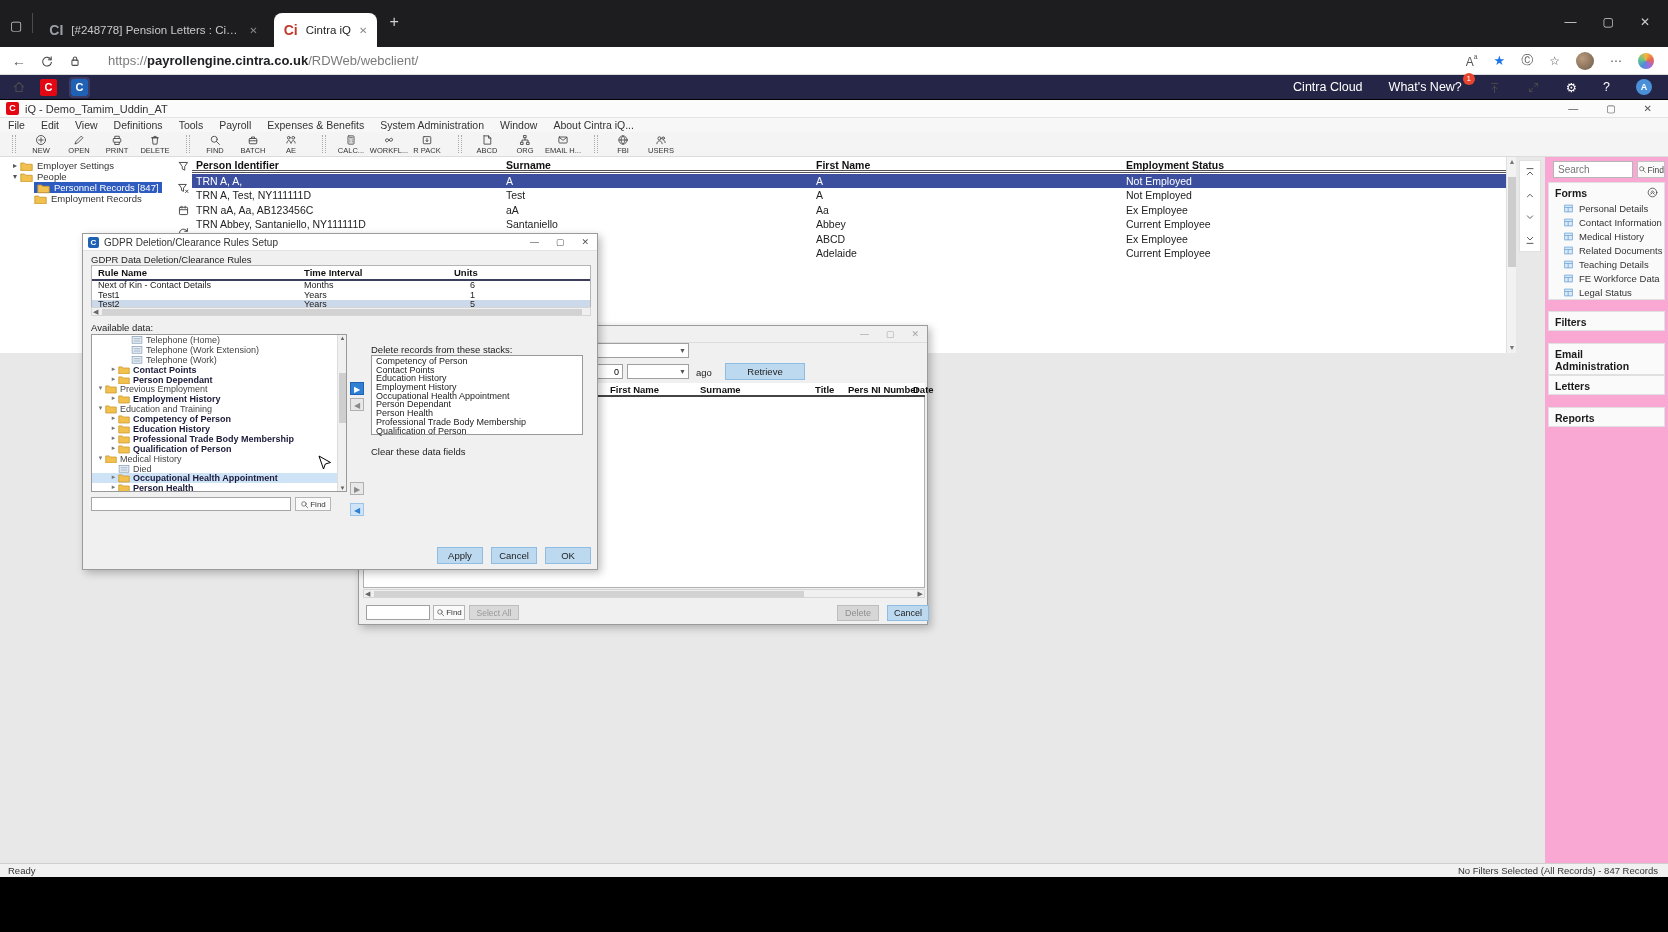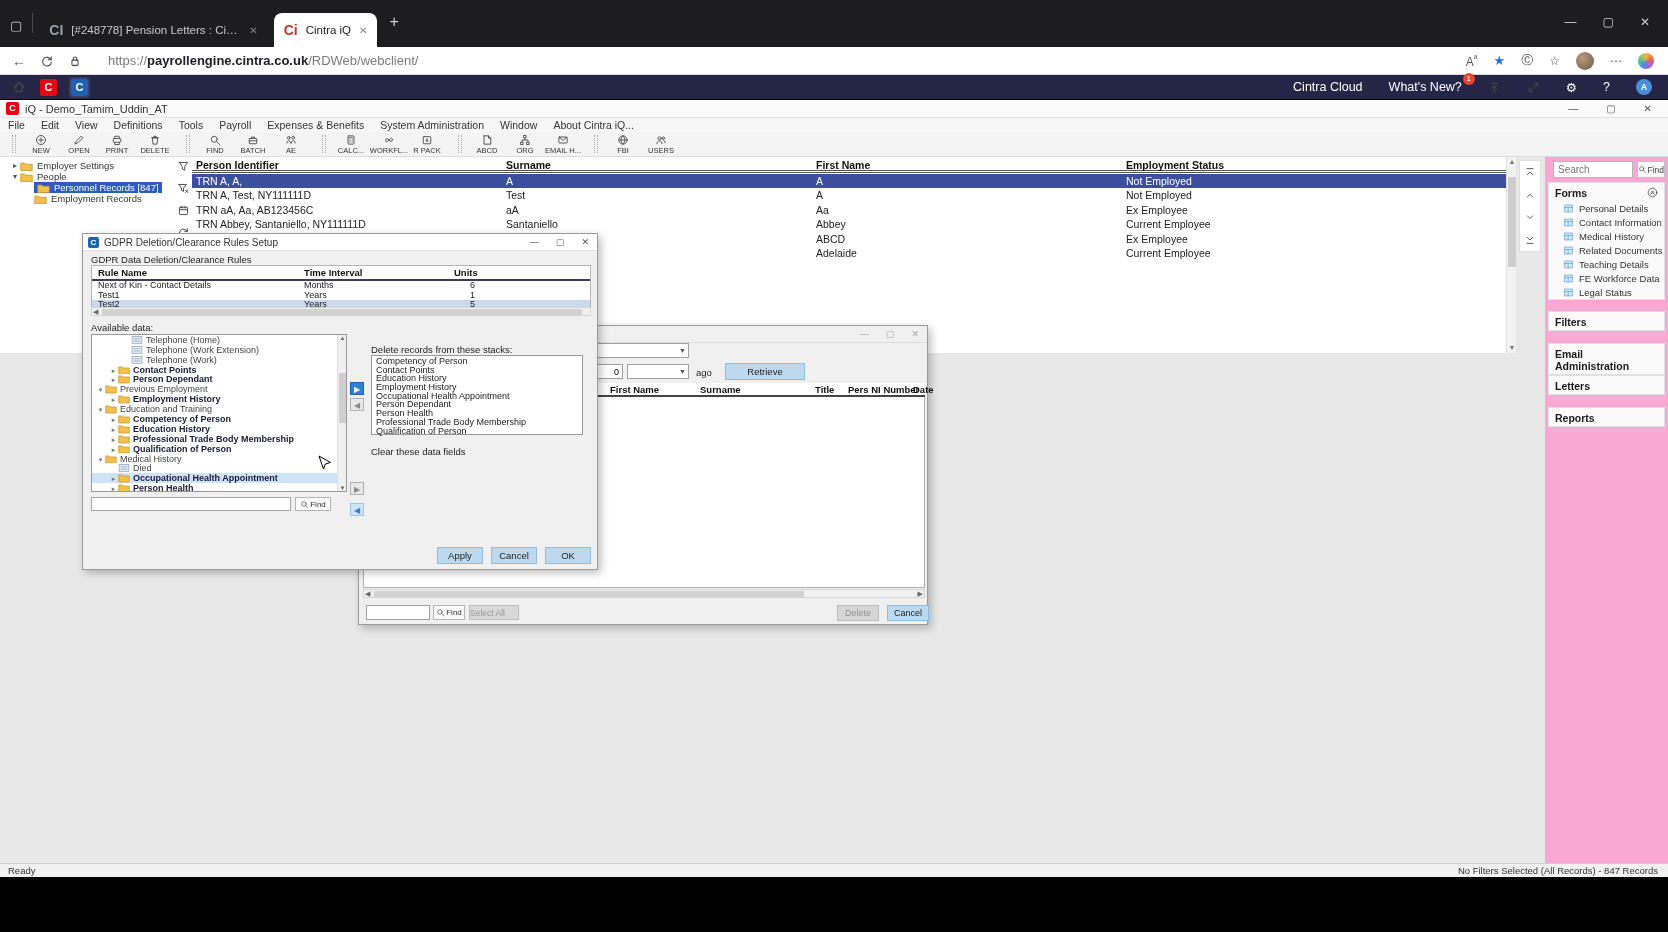--- a/index.html
+++ b/index.html
@@ -110,21 +110,21 @@
   .rg-row { display:grid; grid-template-columns:206px 150px 144px; font-size:9px; color:#222; height:9.5px; line-height:9.5px; }
   .rg-row div { padding-left:6px; white-space:nowrap; overflow:hidden; }
   .rg-row div:last-child { padding-left:22px; }
   .rg-row.sel { background:#ccd9ea; }
   .hscroll { position:absolute; height:9px; background:#f0f0f0; border:1px solid #d5d5d5; }
   .hscroll .la { position:absolute; left:1px; top:0; font-size:7px; color:#666; line-height:8px; }
   .hscroll .ra { position:absolute; right:1px; top:0; font-size:7px; color:#666; line-height:8px; }
   .hscroll .hthumb { position:absolute; left:10px; top:1px; height:6px; background:#d2d2d2; }
   #gdpr .avail-label { position:absolute; left:8px; top:88px; font-size:9.5px; color:#222; }
   #gdpr-tree { position:absolute; left:8px; top:100px; width:256px; height:158px; background:#fff; border:1px solid #999; overflow:hidden; }
-  .gt-row { display:flex; align-items:flex-end; height:9.9px; font-size:9px; color:#444; white-space:nowrap; }
+  .gt-row { display:flex; align-items:flex-start; height:9.9px; font-size:9px; color:#444; white-space:nowrap; }
   .gt-row .ar { width:9px; font-size:7px; color:#777; text-align:center; flex:none; }
   .gt-row .ic { width:12px; height:10px; margin-right:3px; flex:none; }
   .gt-row b { color:#1a1a3a; }
   .gt-sel { background:#cfe3f7; }
   #gdpr-tree .tscroll { position:absolute; right:0; top:0; width:9px; height:100%; background:#f0f0f0; border-left:1px solid #ddd; }
   .tscroll .thumb { position:absolute; left:1px; top:38px; width:7px; height:50px; background:#cfcfcf; }
   .tscroll .arr { position:absolute; left:0; width:9px; font-size:6px; color:#666; text-align:center; }
   #gdpr-find-input { position:absolute; left:8px; top:263px; width:200px; height:14px; border:1px solid #a5a5a5; background:#fff; font-size:9px; }
   #gdpr-find-btn { position:absolute; left:212px; top:263px; width:36px; height:14px; background:#fafafa; border:1px solid #b5b5b5; font-size:8px; color:#333; display:flex; align-items:center; justify-content:center; gap:1px; }
   .xfer { position:absolute; left:267px; width:14px; height:13px; font-size:8px; text-align:center; line-height:13px; border:1px solid #b0b0b0; background:#e8e8e8; color:#8a8a8a; }
@@ -139,21 +139,21 @@
   #retrieve .dd { position:absolute; background:#fff; border:1px solid #a0a0a0; height:15px; font-size:9px; }
   #retrieve .dd .chev { position:absolute; right:2px; top:3px; font-size:7px; color:#555; }
   #ret-zero { position:absolute; left:238px; top:38px; width:26px; height:15px; border:1px solid #a0a0a0; background:#fff; font-size:9px; text-align:right; padding-right:3px; }
   #ret-ago { position:absolute; left:337px; top:41px; font-size:9.5px; color:#222; }
   #ret-btn { position:absolute; left:366px; top:37px; width:80px; height:17px; background:#bcd9f0; border:1px solid #8fbce2; font-size:9.5px; color:#222; text-align:center; line-height:15px; }
   #ret-header { position:absolute; left:4px; top:57px; width:562px; height:14px; border-bottom:2px solid #444; font-size:9.5px; font-weight:bold; color:#111; background:#fff; }
   #ret-header span { position:absolute; top:1px; white-space:nowrap; }
   #ret-list { position:absolute; left:4px; top:71px; width:562px; height:191px; background:#fff; border:1px solid #b0b0b0; border-top:none; }
   #ret-bottom-input { position:absolute; left:7px; top:279px; width:64px; height:15px; border:1px solid #a0a0a0; background:#fff; }
   #ret-find { position:absolute; left:74px; top:279px; width:32px; height:15px; background:#fafafa; border:1px solid #b5b5b5; font-size:8px; color:#333; display:flex; align-items:center; justify-content:center; gap:1px; }
-  #ret-selall { position:absolute; left:110px; top:279px; width:50px; height:15px; background:#d9d9d9; border:1px solid #bdbdbd; font-size:8.5px; color:#979797; line-height:14px; }
+  #ret-selall { position:absolute; left:110px; top:279px; width:50px; height:15px; background:#d9d9d9; border:1px solid #bdbdbd; font-size:8.5px; color:#979797; text-align:center; line-height:14px; }
   #ret-delete { position:absolute; left:478px; top:279px; width:42px; height:16px; background:#d6d6d6; border:1px solid #bdbdbd; font-size:9px; color:#8f8f8f; text-align:center; line-height:15px; }
   #ret-cancel { position:absolute; left:528px; top:279px; width:42px; height:16px; background:#bcd9f0; border:1px solid #8fbce2; font-size:9px; color:#222; text-align:center; line-height:15px; }
 
   
   #statusbar { left:0; top:863px; width:1668px; height:14px; background:#f1f1f1; border-top:1px solid #cfcfcf; font-size:9.5px; color:#333; }
   #statusbar .l { position:absolute; left:8px; top:1px; }
   #statusbar .r { position:absolute; right:10px; top:1px; }
   #cursor { left:318px; top:455px; width:14px; height:20px; z-index:30; }
   svg { display:block; }
 </style>

